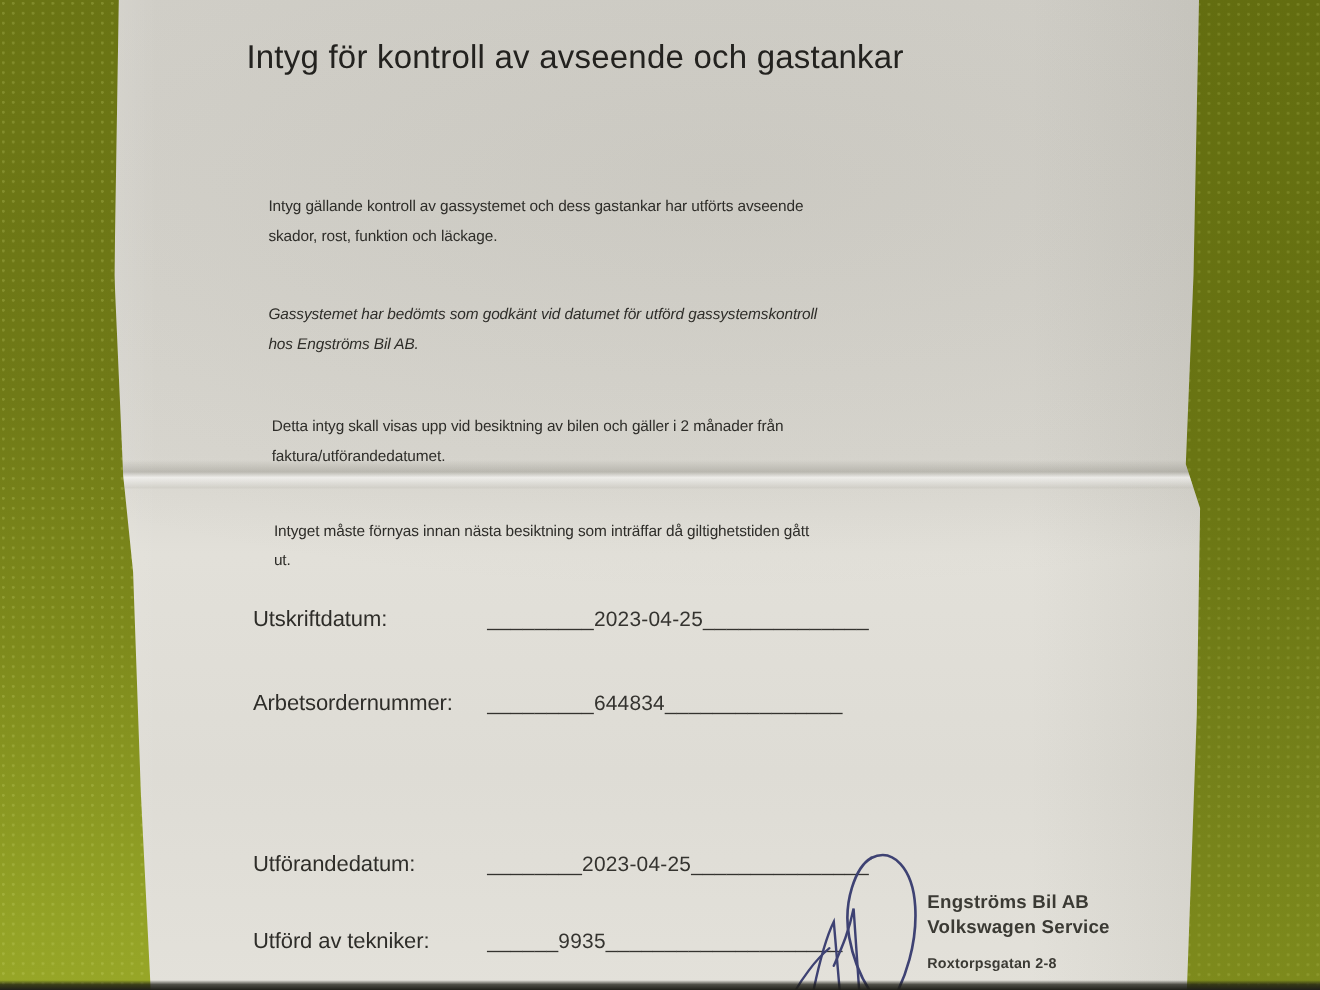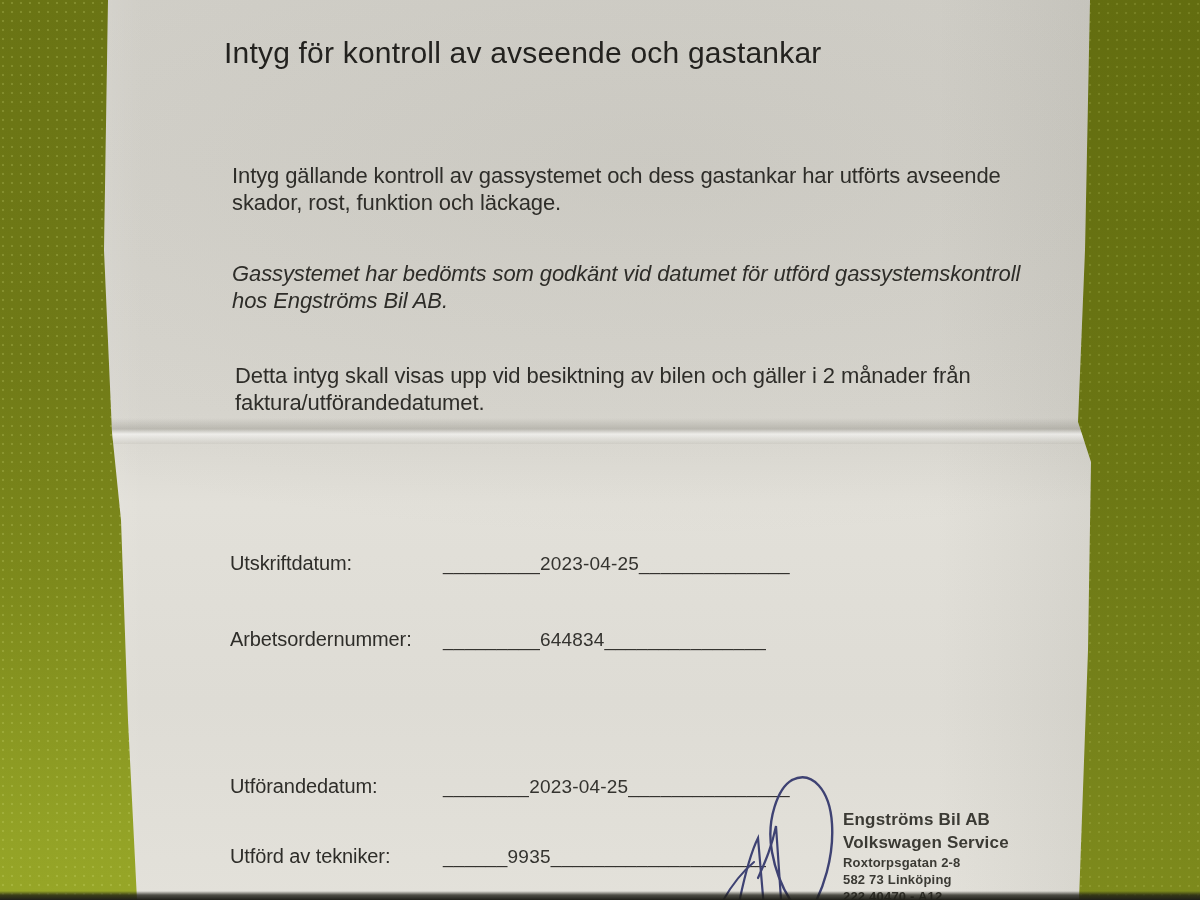--- a/index.html
+++ b/index.html
@@ -40,34 +40,34 @@
   }
   .bottom-edge{
     position:absolute;left:0;bottom:0;width:100%;height:9px;
     background:linear-gradient(180deg,rgba(25,25,18,0) 0%,rgba(28,28,20,0.75) 45%,#20201a 100%);
   }
   
   .doc-title{
     position:absolute;left:224px;top:36px;margin:0;
     font-size:30px;font-weight:500;letter-spacing:0.2px;color:#23221f;
   }
-  .para{position:absolute;margin:4px;font-size:22px;line-height:27px;color:#2e2d29;letter-spacing:-0.1px;}
+  .para{position:absolute;margin:16px;font-size:14px;line-height:27px;color:#2e2d29;letter-spacing:-0.1px;}
   .para span{display:block;}
   .p1{left:228px;top:158px;}
   .p2{left:228px;top:256px;font-style:italic;}
   .p3{left:231px;top:358px;}
   .p4{left:233px;top:453px;}
   .field-row{position:absolute;left:230px;display:flex;align-items:center;color:#2e2d29;}
   .field-label{width:213px;font-size:20px;letter-spacing:-0.1px;}
   .field-value{font-size:19px;letter-spacing:0.2px;white-space:pre;color:#34332f;}
   .f1{top:552px;} .f2{top:628px;} .f3{top:700px;} .f4{top:775px;} .f5{top:845px;}
   
   .stamp{position:absolute;left:843px;top:808px;color:#3b3a34;}
   .stamp .big{font-size:17px;font-weight:700;line-height:23px;letter-spacing:0.2px;}
-  .stamp .small{font-size:13px;font-weight:700;line-height:16px;letter-spacing:0.2px;margin-top:1px;}
+  .stamp .small{font-size:13px;font-weight:700;line-height:16px;letter-spacing:0.2px;margin-top:14px;}
   .stamp .small:first-of-type{margin-top:7px;}
   
   .sig{position:absolute;left:690px;top:750px;width:220px;height:160px;}
 </style>
 </head>
 <body>
 
 <div class="photo">
 
   <div class="bg-left"></div>
@@ -85,20 +85,24 @@
     <p class="para p2">
       <span>Gassystemet har bedömts som godkänt vid datumet för utförd gassystemskontroll</span>
       <span>hos Engströms Bil AB.</span>
     </p>
 
     <p class="para p3">
       <span>Detta intyg skall visas upp vid besiktning av bilen och gäller i 2 månader från</span>
       <span>faktura/utförandedatumet.</span>
     </p>
 
+    <p class="para p4">
+      <span>Intyget måste förnyas innan nästa besiktning som inträffar då giltighetstiden gått</span>
+      <span>ut.</span>
+    </p>
 
     <div class="field-row f1">
       <span class="field-label">Utskriftdatum:</span>
       <span class="field-value">_________2023-04-25______________</span>
     </div>
 
     <div class="field-row f2">
       <span class="field-label">Arbetsordernummer:</span>
       <span class="field-value">_________644834_______________</span>
     </div>

